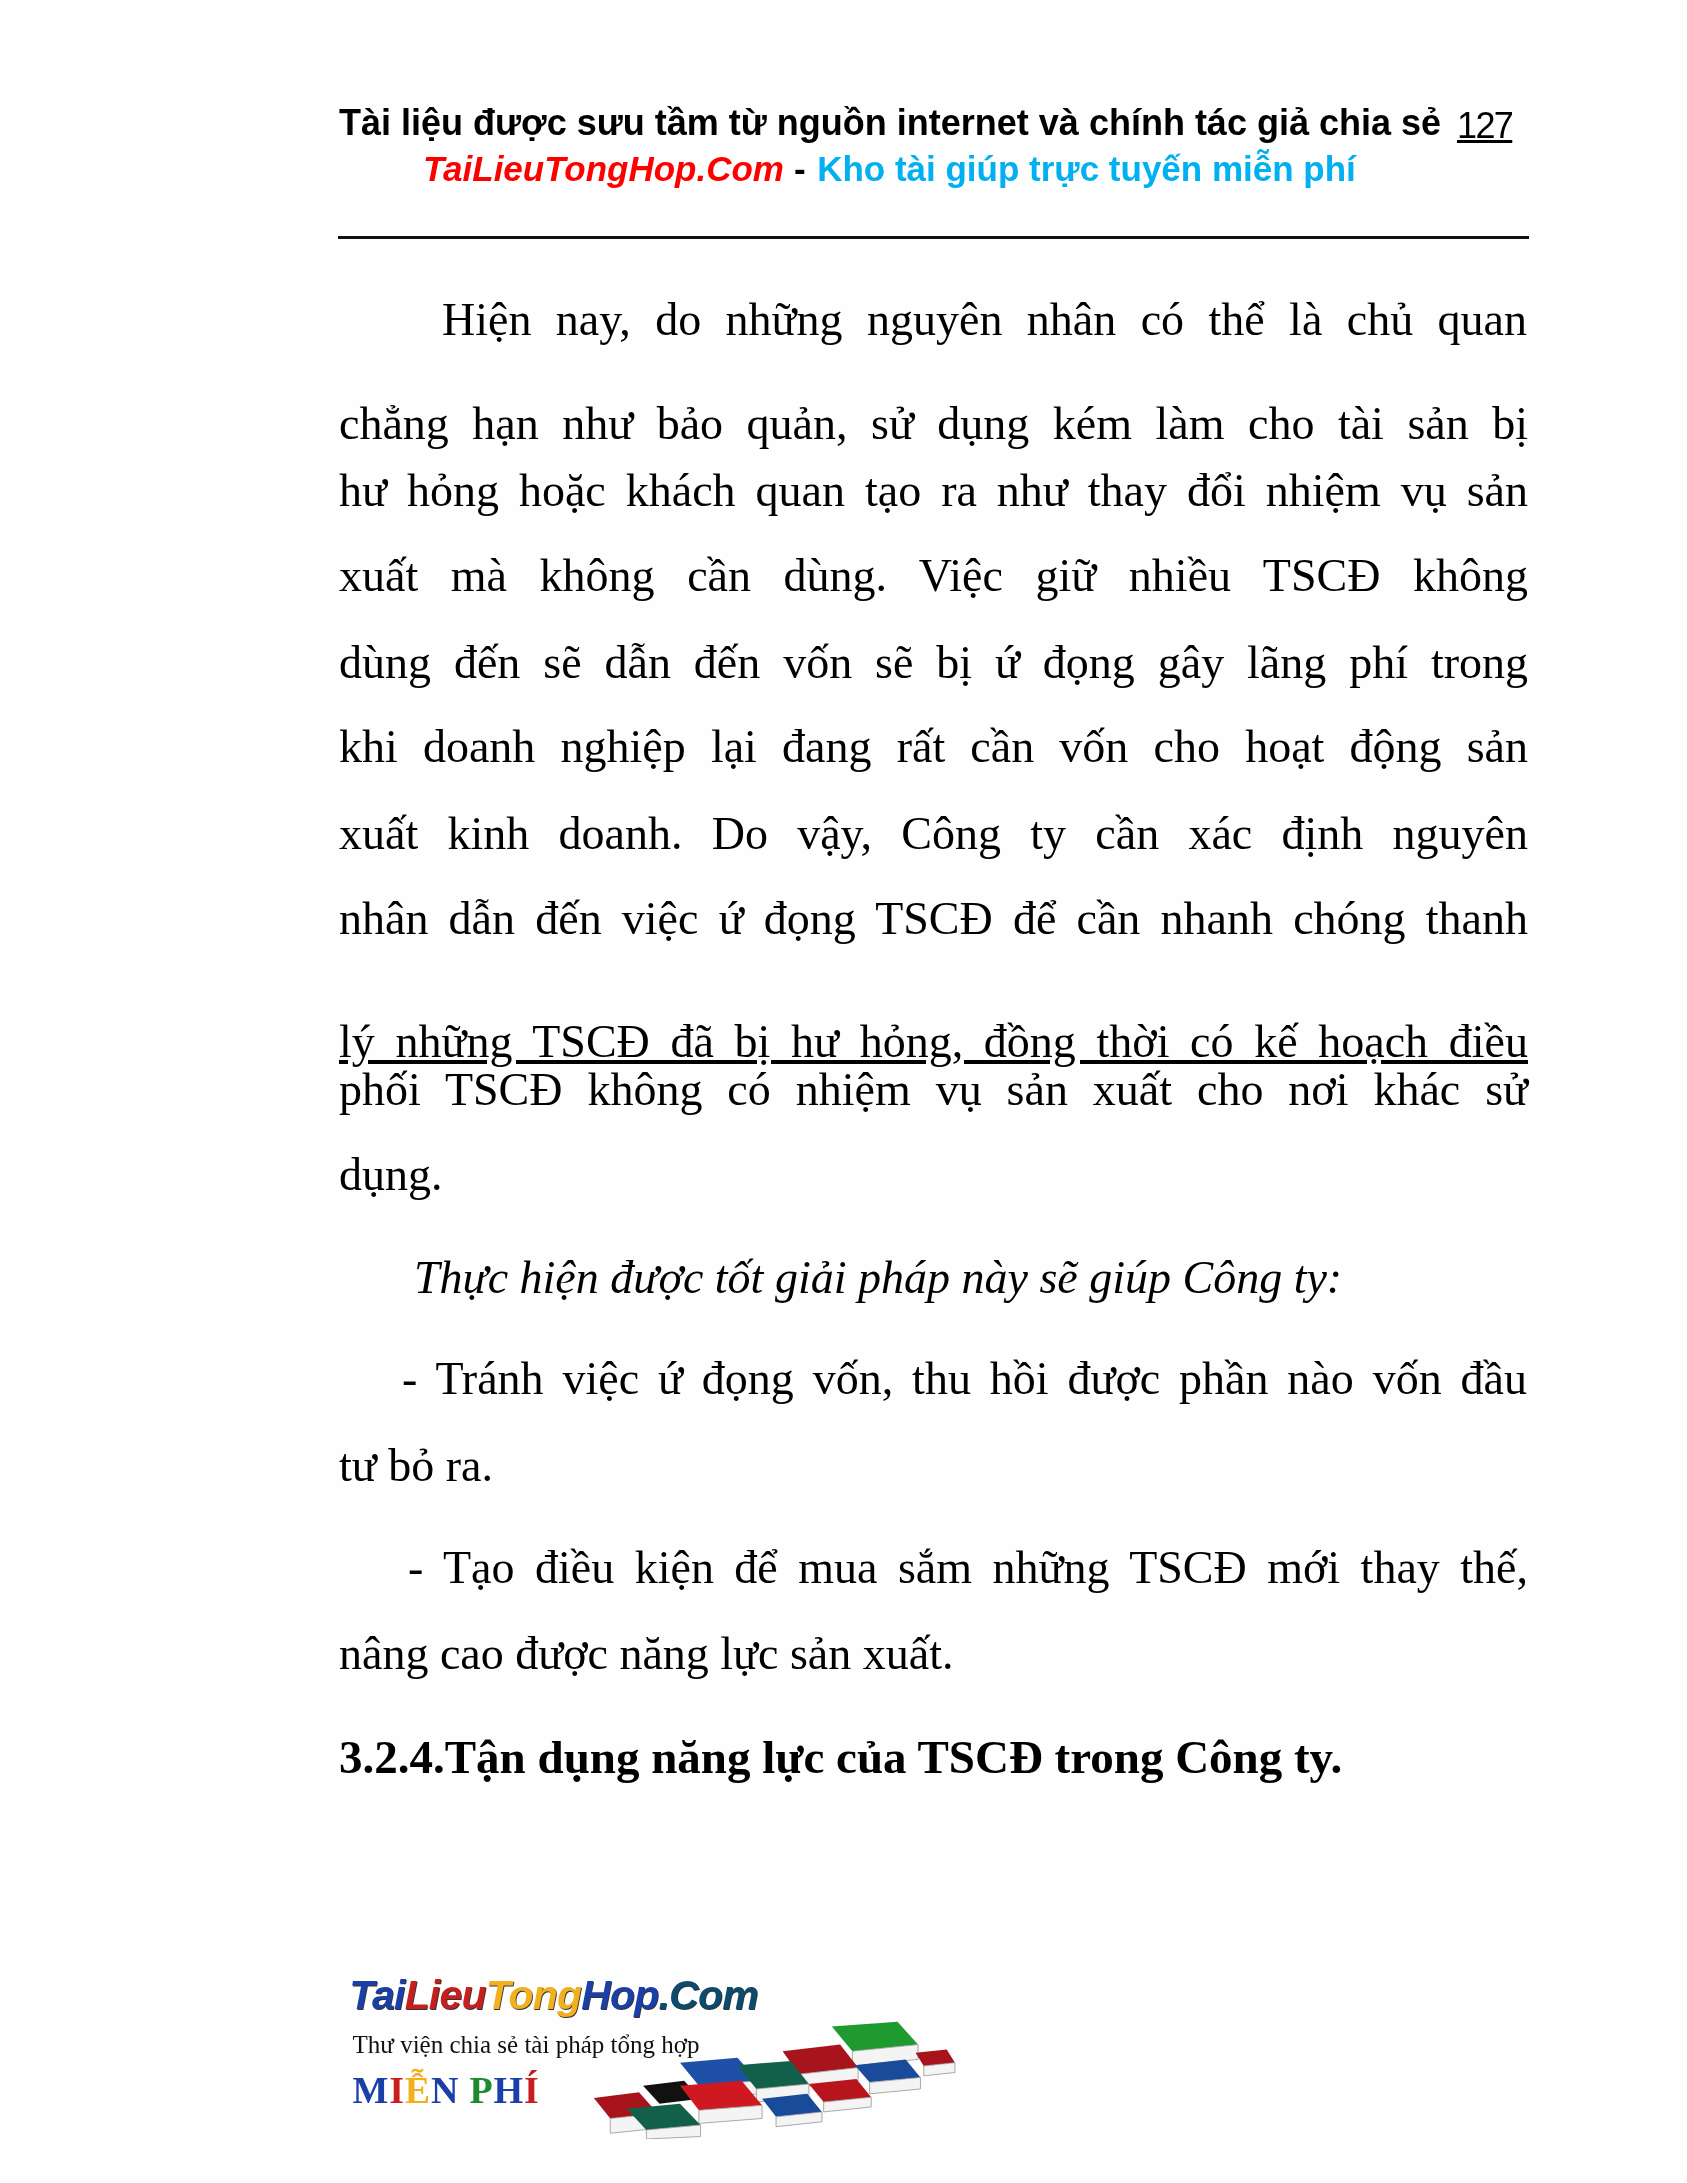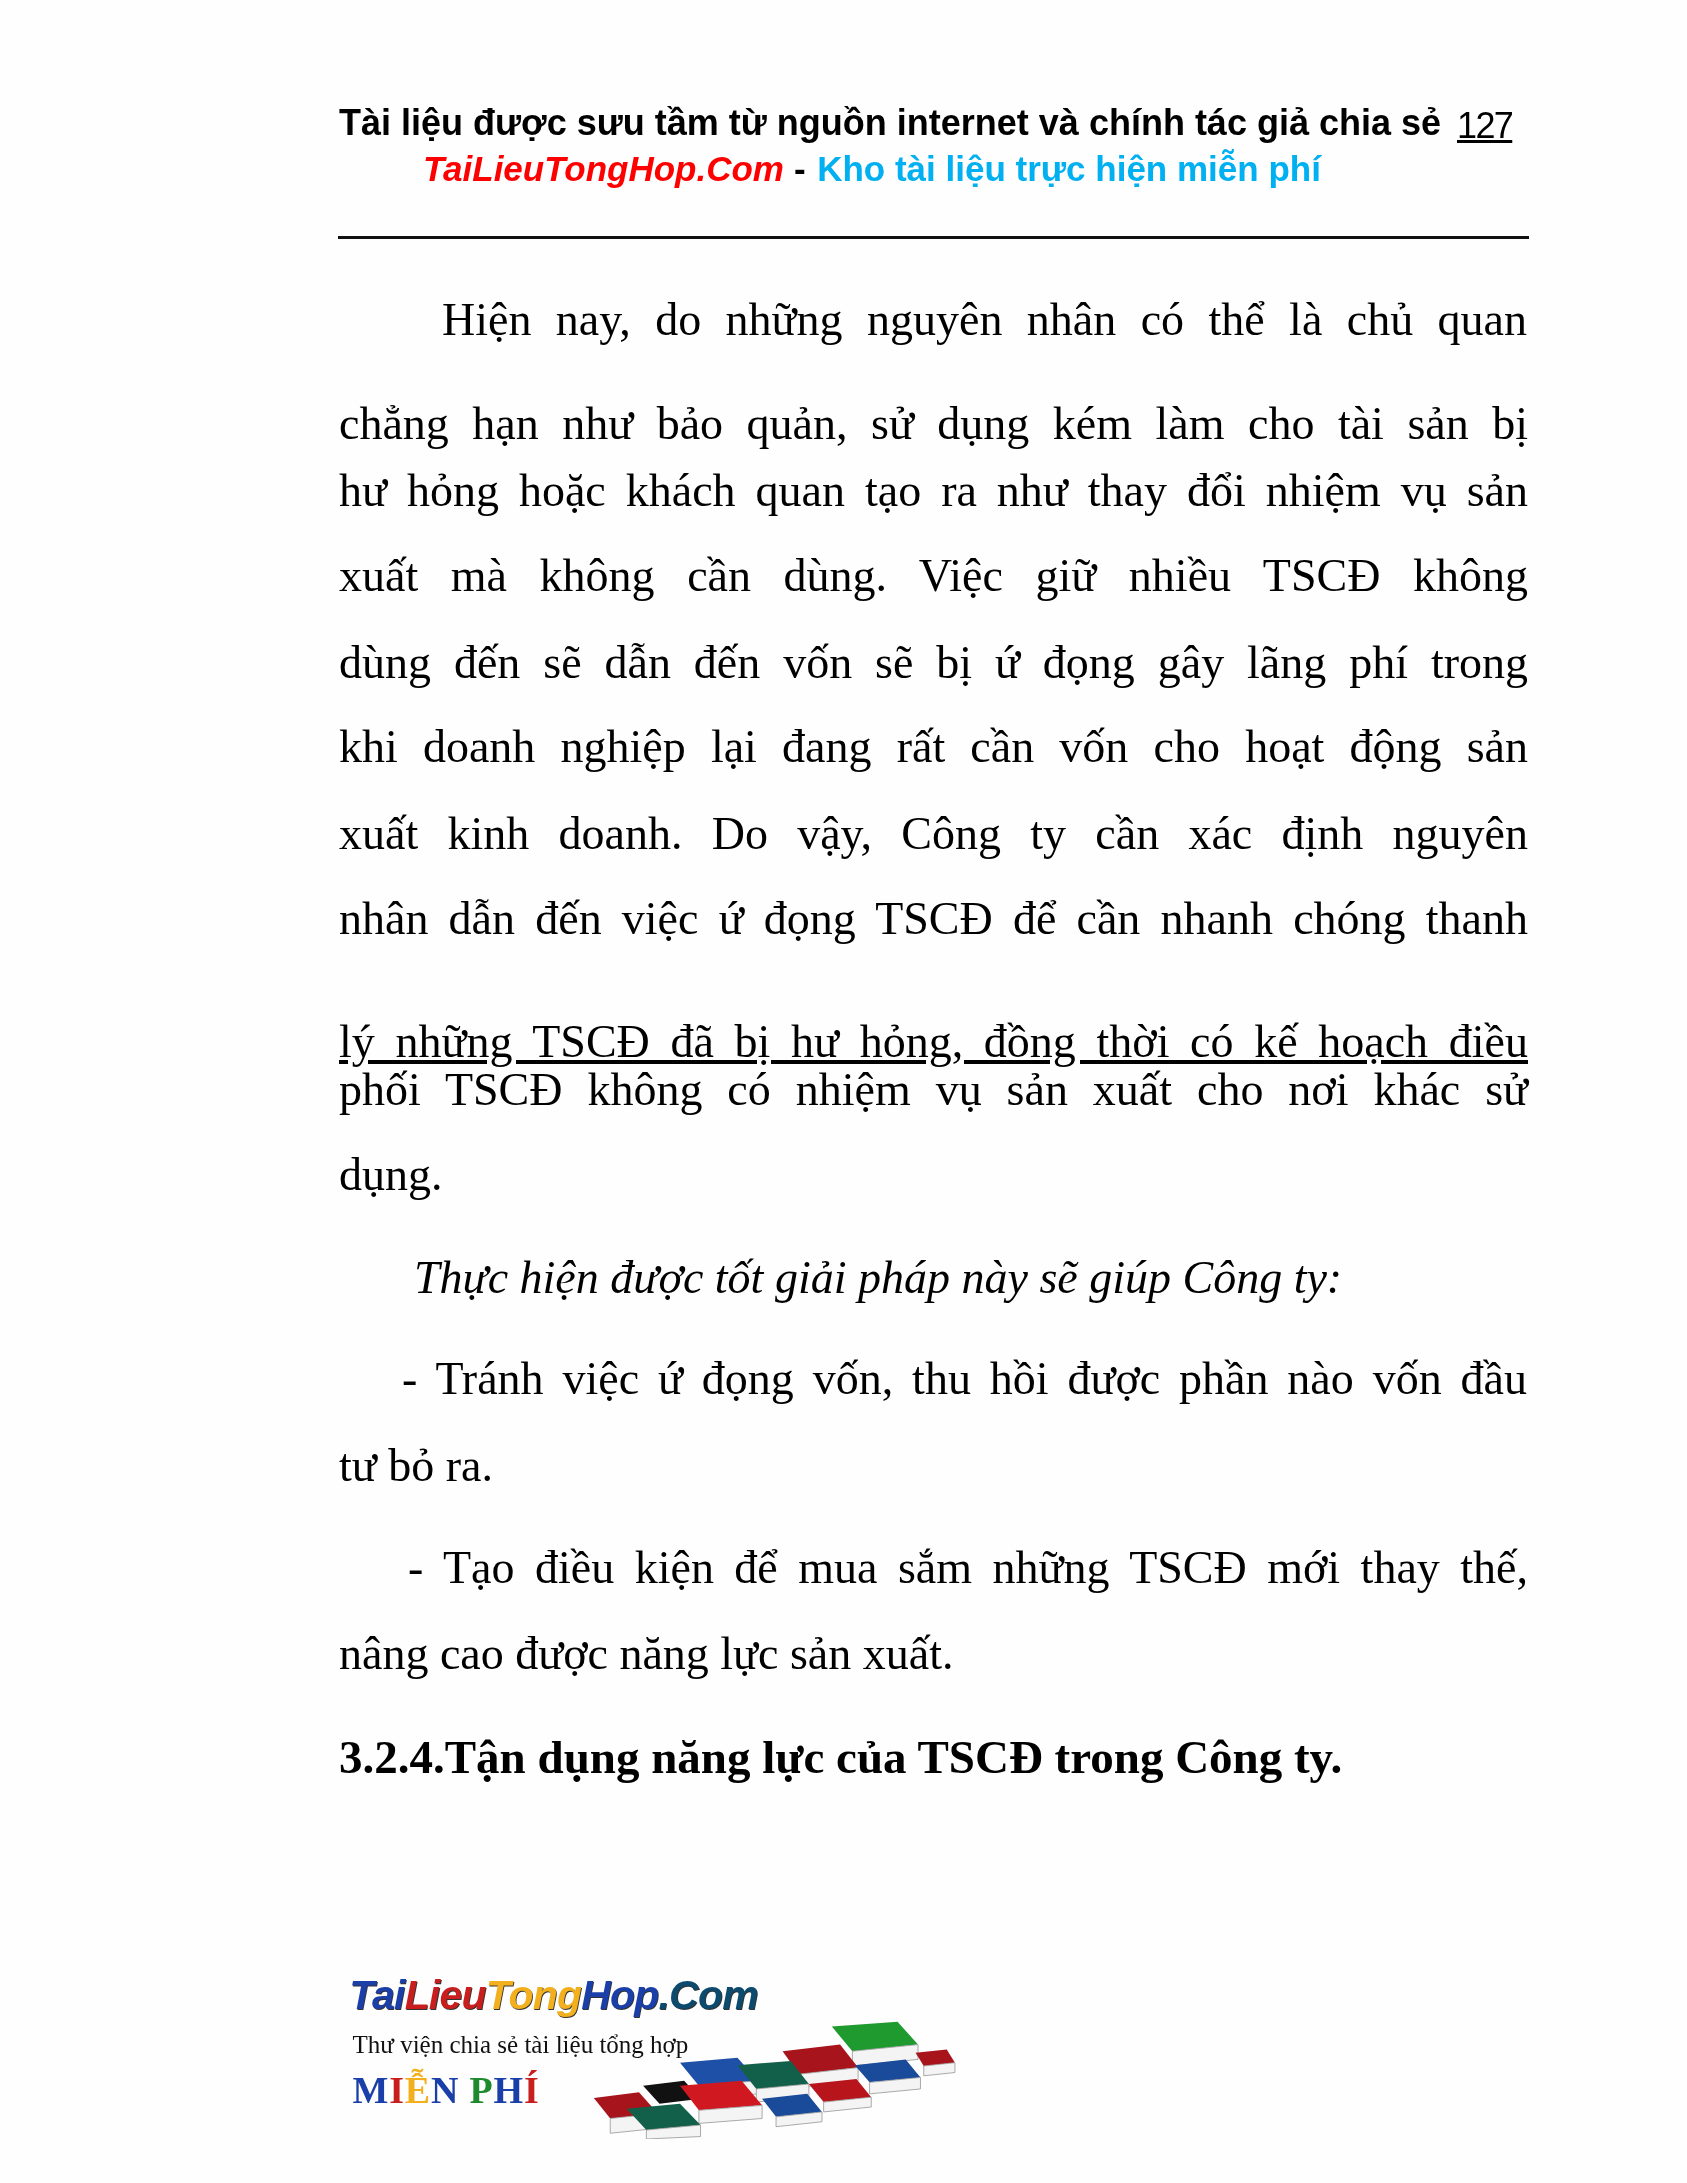--- a/index.html
+++ b/index.html
@@ -32,21 +32,21 @@
 </style>
 </head>
 <body>
 
 <div class="page">
 
   <div class="hdr1">Tài liệu được sưu tầm từ nguồn internet và chính tác giả chia sẻ</div>
   <div class="pagenum"><span class="u">127</span></div>
 
   <div class="hdr2">
-    <span class="site" style="color:#ff0000">TaiLieuTongHop.Com</span><span class="dash">-</span><span style="color:#00b0f0">Kho tài liệu trực hiện miễn phí</span>
+    <span class="site" style="color:#ff0000">TaiLieuTongHop.Com</span><span class="dash">-</span><span style="color:#00b0f0">Kho tài giúp trực tuyến miễn phí</span>
   </div>
 
   <div class="rule"></div>
 
   <div>
     <div class="line" style="top:291px; left:442px; width:1085px;">Hiện nay, do những nguyên nhân có thể là chủ quan</div>
     <div class="line" style="top:395px;">chẳng hạn như bảo quản, sử dụng kém làm cho tài sản bị</div>
     <div class="line" style="top:462px;">hư hỏng hoặc khách quan tạo ra như thay đổi nhiệm vụ sản</div>
     <div class="line" style="top:547px;">xuất mà không cần dùng. Việc giữ nhiều TSCĐ không</div>
     <div class="line" style="top:634px;">dùng đến sẽ dẫn đến vốn sẽ bị ứ đọng gây lãng phí trong</div>
@@ -64,21 +64,21 @@
     <div class="line" style="top:1350px; left:402px; width:1125px;">- Tránh việc ứ đọng vốn, thu hồi được phần nào vốn đầu</div>
     <div class="line last" style="top:1437px;">tư bỏ ra.</div>
     <div class="line" style="top:1539px; left:408px; width:1120px;">- Tạo điều kiện để mua sắm những TSCĐ mới thay thế,</div>
     <div class="line last" style="top:1625px;">nâng cao được năng lực sản xuất.</div>
   </div>
 
   <div class="heading">3.2.4.Tận dụng năng lực của TSCĐ trong Công ty.</div>
 
   <div class="logo">
     <div class="logo-title"><span class="a">Tai</span><span class="b">Lieu</span><span class="c">Tong</span><span class="d">Hop</span><span class="e">.Com</span></div>
-    <div class="logo-sub">Thư viện chia sẻ tài liệu tổng hợp</div>
+    <div class="logo-sub">Thư viện chia sẻ tài pháp tổng hợp</div>
     <div class="logo-free"><span class="m">M</span><span class="i">I</span><span class="e2">Ễ</span><span class="n">N</span><span> </span><span class="p">P</span><span class="h">H</span><span class="i2">Í</span></div>
 
     <svg class="books" viewBox="0 0 450 145">
 
       <polygon points="290,8 370,2 395,30 315,38" fill="#1e9a2e"></polygon>
       <polygon points="315,38 395,30 395,48 315,56" fill="#f4f4f4" stroke="#999" stroke-width="1"></polygon>
 
       <polygon points="230,38 300,30 322,58 250,66" fill="#a8141c"></polygon>
       <polygon points="250,66 322,58 322,74 250,82" fill="#f4f4f4" stroke="#999" stroke-width="1"></polygon>
 

